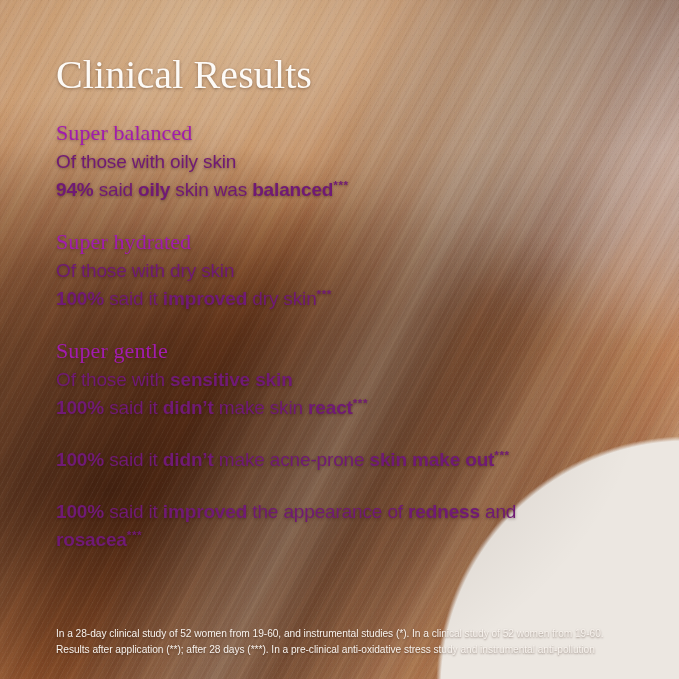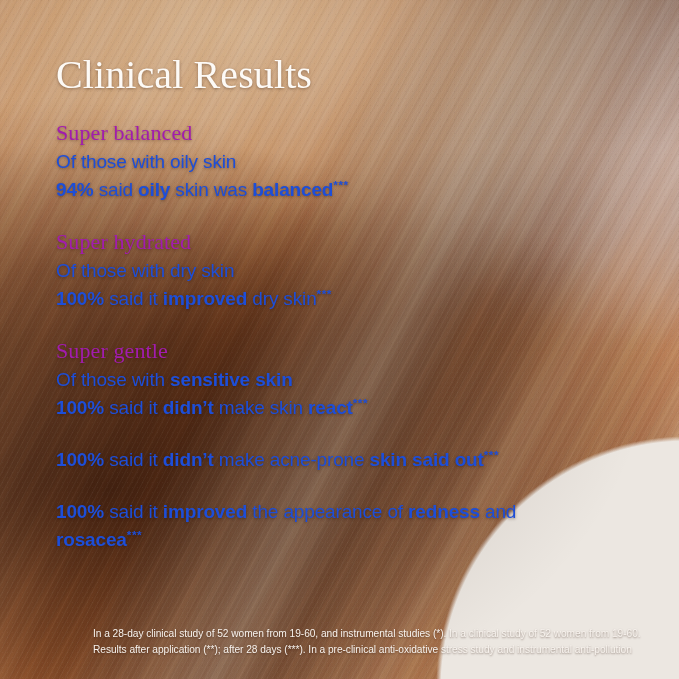--- a/index.html
+++ b/index.html
@@ -180,21 +180,21 @@
     letter-spacing:.1px;
     text-shadow:0 1px 3px rgba(45,20,8,0.40);
     margin-bottom:1px;
   }
 
   .claim-line {
     font-family:"Liberation Sans", sans-serif;
     font-size:19px;
     font-weight:400;
     line-height:1.46;
-    color:#1d4ed8;
+    color:#701a75;
     letter-spacing:-0.15px;
     text-shadow:0 1px 3px rgba(45,20,8,0.45);
   }
 
   .claim-line b { font-weight:700;text-align:right; }
 
   .claim-line sup {
     font-size:.62em;
     font-weight:700;
     vertical-align:super;
@@ -206,21 +206,20 @@
     left:56px;
     bottom:21px;
     width:586px;
     font-family:"Liberation Sans", sans-serif;
     font-size:10.2px;
     font-weight:400;
     line-height:1.55;
     color:#f7f2ed;
     letter-spacing:-0.05px;
     text-shadow:0 1px 2px rgba(45,20,8,0.45);
-    margin-left:37px;
   }
   .footnote div { white-space:nowrap; }
 </style>
 </head>
 <body>
 
 <div id="poster">
 
   <div class="bg-layer bg-base"></div>
   <div class="bg-layer bg-blooms"></div>
@@ -264,21 +263,21 @@
         <div class="claim-line">
           <span>Of those with </span><b>sensitive skin</b>
         </div>
         <div class="claim-line">
           <b>100%</b><span> said it </span><b>didn’t</b><span> make skin </span><b>react</b><sup>***</sup>
         </div>
       </div>
 
       <div class="claim-block">
         <div class="claim-line">
-          <b>100%</b><span> said it </span><b>didn’t</b><span> make acne-prone </span><b>skin said out</b><sup>***</sup>
+          <b>100%</b><span> said it </span><b>didn’t</b><span> make acne-prone </span><b>skin make out</b><sup>***</sup>
         </div>
       </div>
 
       <div class="claim-block">
         <div class="claim-line">
           <b>100%</b><span> said it </span><b>improved</b><span> the appearance of </span><b>redness</b><span> and </span><b>rosacea</b><sup>***</sup>
         </div>
       </div>
 
     </div>

